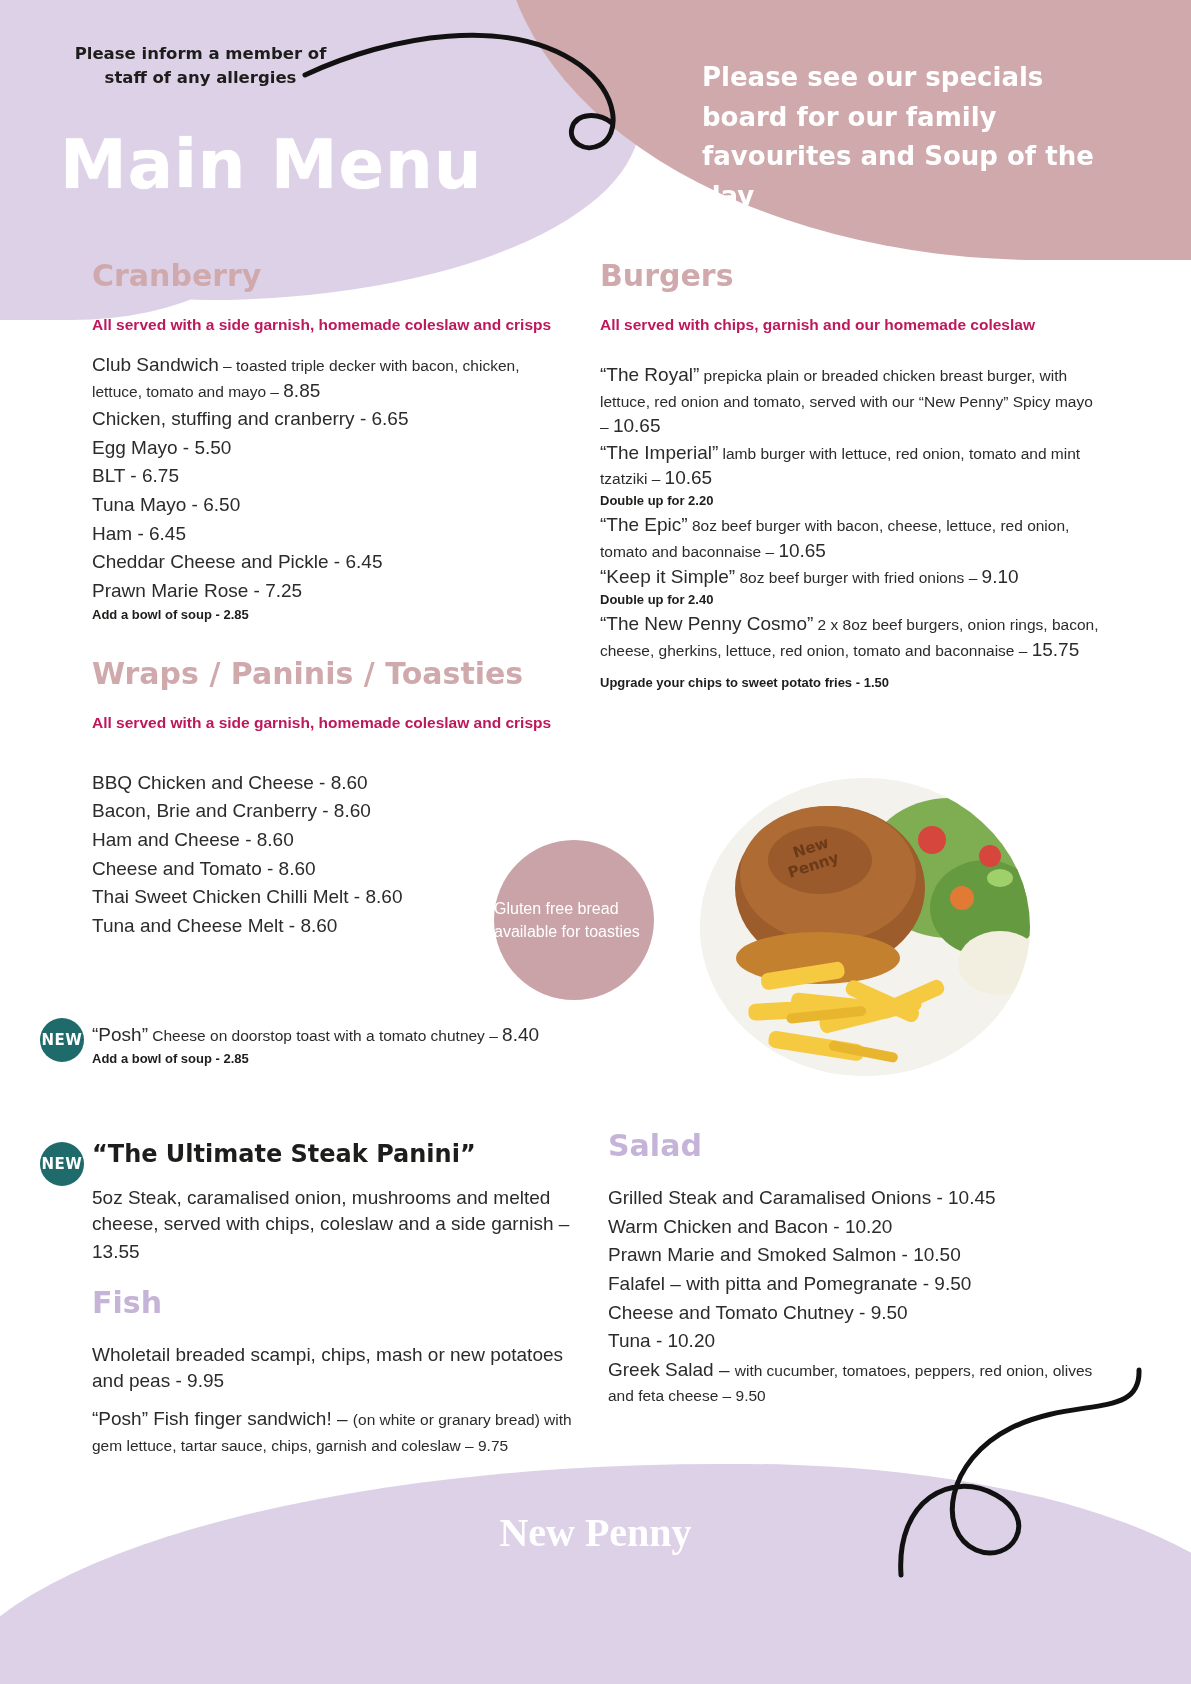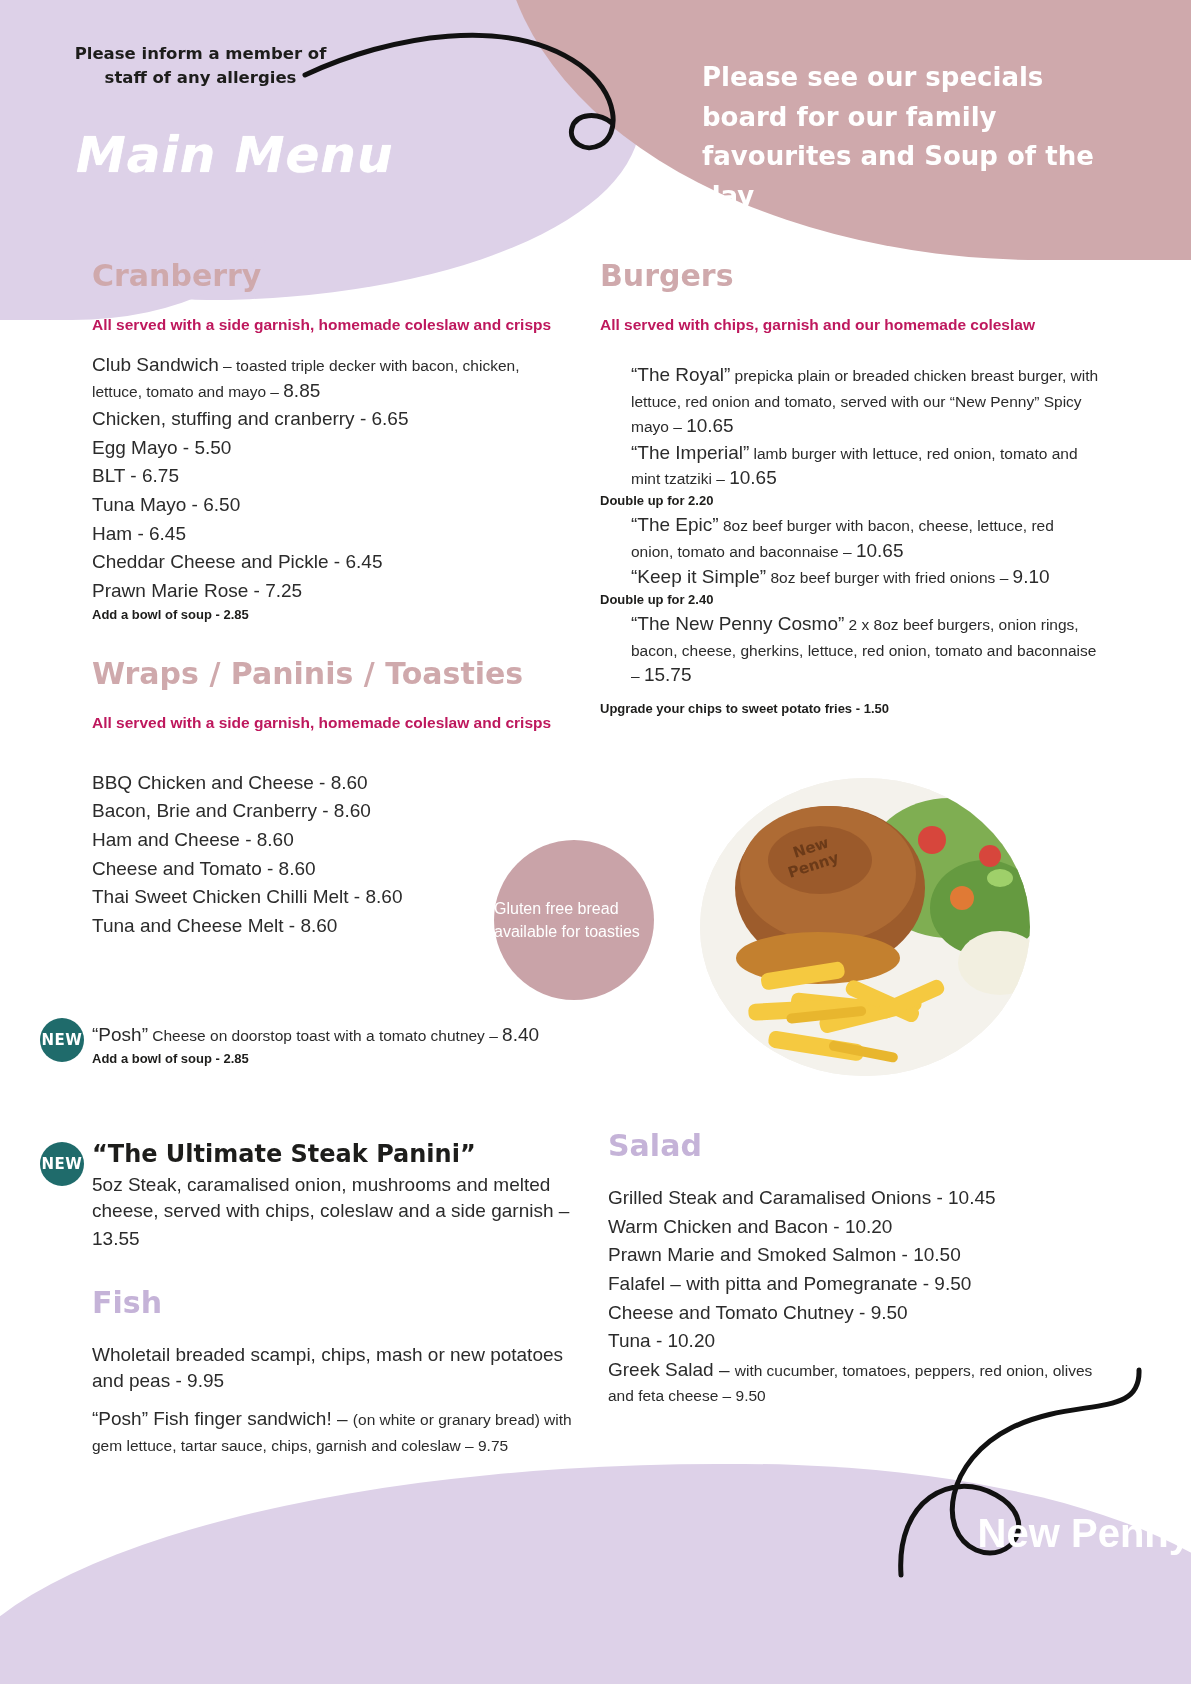--- a/index.html
+++ b/index.html
@@ -68,29 +68,28 @@
     width: 285px;
     text-align: center;
     font-family: "DejaVu Sans", sans-serif;
     font-weight: bold;
     font-size: 16.5px;
     line-height: 1.45;
     color: #1d1d1b;
   }
   .main-title {
     position: absolute;
-    left: 76px;
+    left: 60px;
     top: 126px;
     font-family: "DejaVu Sans", sans-serif;
     font-weight: bold;
-    font-size: 50px;
+    font-size: 67px;
     letter-spacing: 1px;
     color: #ffffff;
     text-shadow: 0 0 1px #ffffff;
-    font-style: italic;
   }
   .specials {
     position: absolute;
     left: 702px;
     top: 58px;
     width: 420px;
     font-family: "DejaVu Sans", sans-serif;
     font-weight: bold;
     font-size: 26px;
     line-height: 1.52;
@@ -136,21 +135,21 @@
 
   .item {
     font-size: 19px;
     color: #2b2b2b;
     line-height: 1.35;
     margin: 0 0 3px 0;
   }
   .item .desc {
     font-size: 15.5px;
   }
-  .item-tight { margin-bottom: 1px; margin-left: 31px; }
+  .item-tight { margin-bottom: 1px; }
 
   .gap-sm { height: 10px; }
   .gap-md { height: 20px; }
   .gap-lg { height: 30px; }
 
   
   .new-badge {
     position: absolute;
     width: 44px;
     height: 44px;
@@ -176,21 +175,21 @@
     position: absolute;
     left: 92px;
     top: 1140px;
     width: 480px;
   }
   .steak-title {
     font-family: "DejaVu Sans", sans-serif;
     font-weight: bold;
     font-size: 24px;
     color: #1d1d1b;
-    margin: 0 0 4px 0;
+    margin: 0 0 17px 0;
   }
   .fish-block {
     position: absolute;
     left: 92px;
     top: 1285px;
     width: 480px;
   }
   .salad-block {
     position: absolute;
     left: 608px;
@@ -227,22 +226,22 @@
     background: #f3f0ea;
   }
   .food-photo svg { display: block; }
 
   
   .footer-brand {
     position: absolute;
     left: 0;
     right: 0;
     bottom: 128px;
-    text-align: right;
-    font-family: Liberation Sans, sans-serif;
+    text-align: center;
+    font-family: Liberation Serif, serif;
     font-weight: bold;
     font-size: 40px;
     color: #ffffff;
   }
   .footer-url {
     position: absolute;
     left: 0;
     right: 0;
     bottom: 92px;
     text-align: center;

